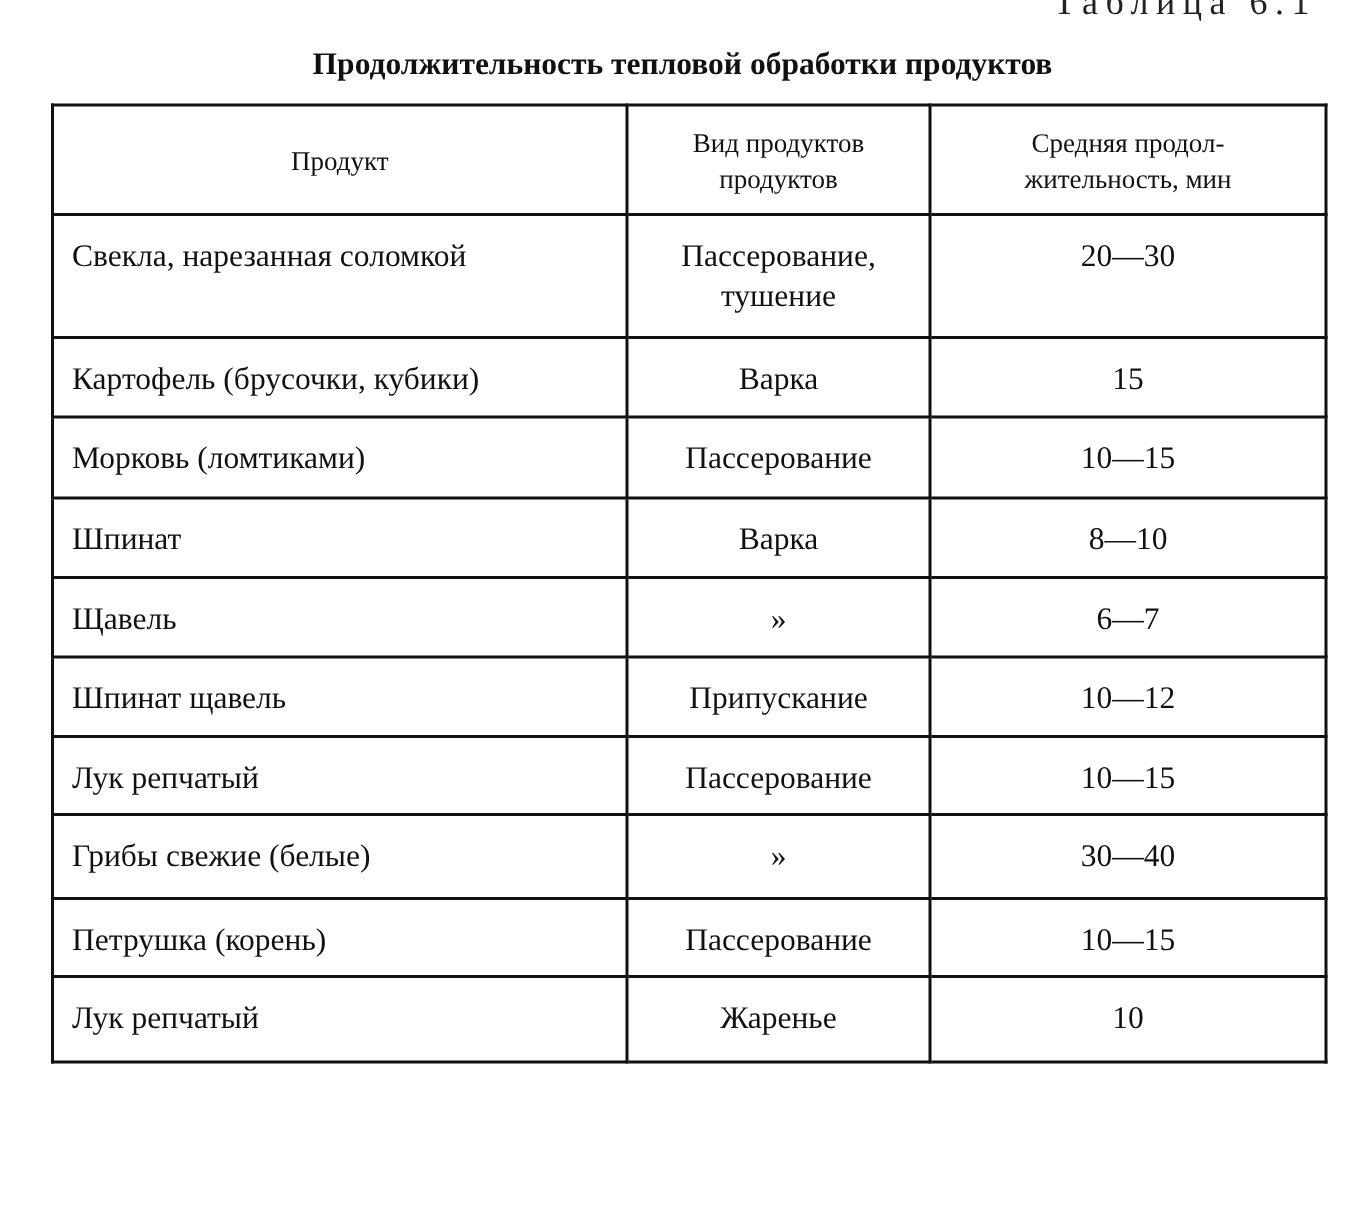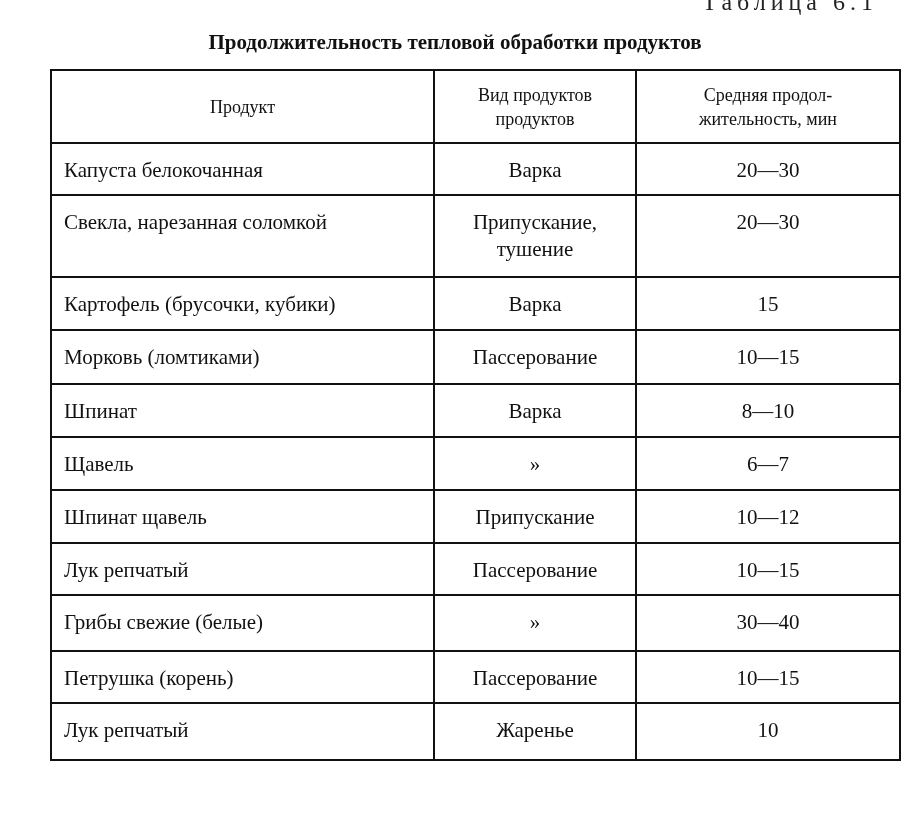--- a/index.html
+++ b/index.html
@@ -2,21 +2,21 @@
 <html><head>
 <meta charset="utf-8">
 <style>
   html, body { margin: 0; padding: 0; background: #ffffff; }
   body { width: 910px; height: 818px; position: relative; overflow: hidden;
          font-family: "Liberation Serif", "DejaVu Serif", serif; color: #111; }
   .table-label { position: absolute; right: 32px; top: -11px; font-size: 24px;
                  letter-spacing: 5px; color: #222; }
   .title { position: absolute; left: 0; width: 910px; top: 30px; text-align: center;
            font-weight: bold; font-size: 21px; color: #111; }
-  table.main { position: absolute; left: 50px; top: 69px; width: 849px;
+  table.main { position: absolute; left: 34px; top: 69px; width: 849px;
                border-collapse: collapse; table-layout: fixed; }
   table.main td, table.main th { border: 2px solid #111; padding: 0; font-weight: normal; }
   th { font-size: 18px; line-height: 24px; text-align: center; vertical-align: middle; height: 71px; }
   td { font-size: 21px; line-height: 27px; vertical-align: top; padding-top: 13px !important; }
   td.c1 { text-align: left; padding-left: 12px !important; }
   td.c2, td.c3 { text-align: center; }
   col.w1 { width: 383px; } col.w2 { width: 202px; } col.w3 { width: 264px; }
 </style>
 </head>
 <body>
@@ -31,28 +31,23 @@
       <col class="w3">
     </colgroup>
   <thead>
     <tr>
       <th><span>Продукт</span></th>
       <th><span>Вид продуктов</span><br><span>продуктов</span></th>
       <th><span>Средняя продол-</span><br><span>жительность, мин</span></th>
     </tr>
   </thead>
   <tbody id="tbody">
-      <tr style="height: 52px;">
-        <td class="c1">Капуста белокочанная</td>
-        <td class="c2">Варка</td>
-        <td class="c3">20—30</td>
-      </tr>
       <tr style="height: 82px;">
         <td class="c1">Свекла, нарезанная соломкой</td>
-        <td class="c2"><span>Припускание,</span><br><span>тушение</span></td>
+        <td class="c2"><span>Пассерование,</span><br><span>тушение</span></td>
         <td class="c3">20—30</td>
       </tr>
       <tr style="height: 53px;">
         <td class="c1">Картофель (брусочки, кубики)</td>
         <td class="c2">Варка</td>
         <td class="c3">15</td>
       </tr>
       <tr style="height: 54px;">
         <td class="c1">Морковь (ломтиками)</td>
         <td class="c2">Пассерование</td>

